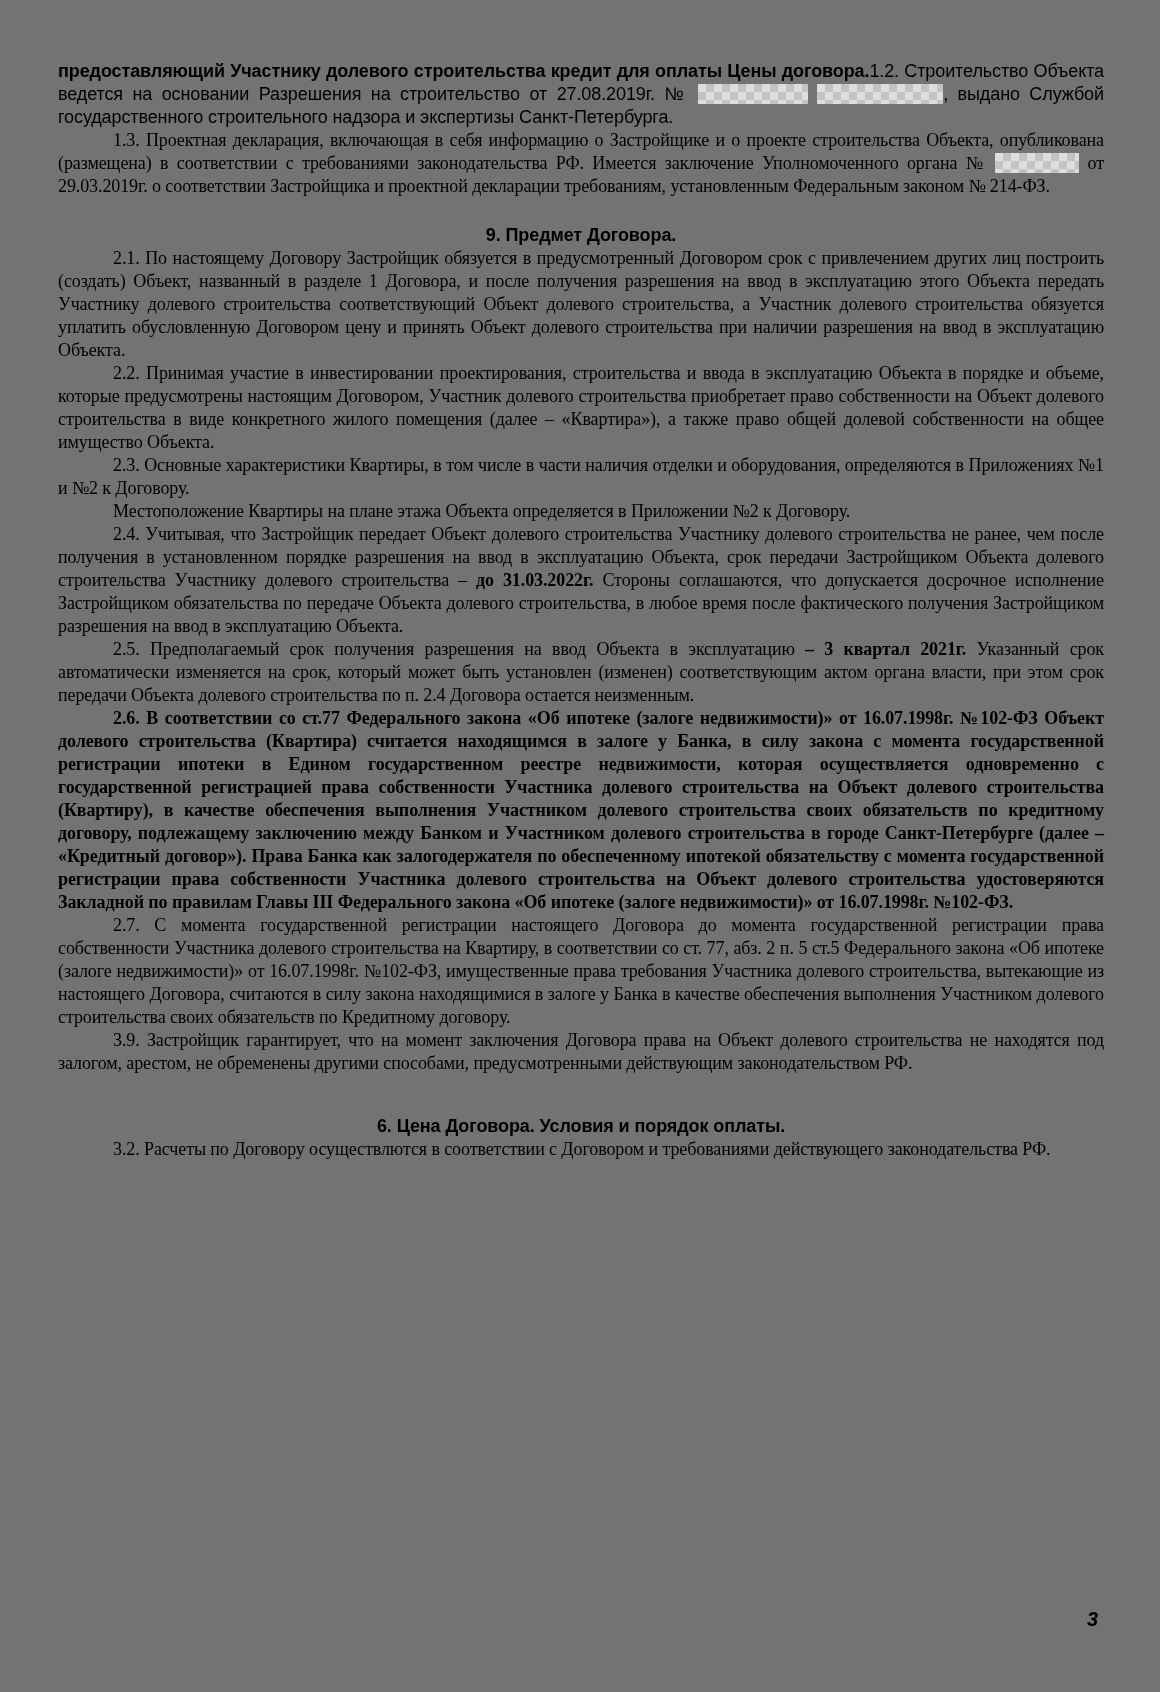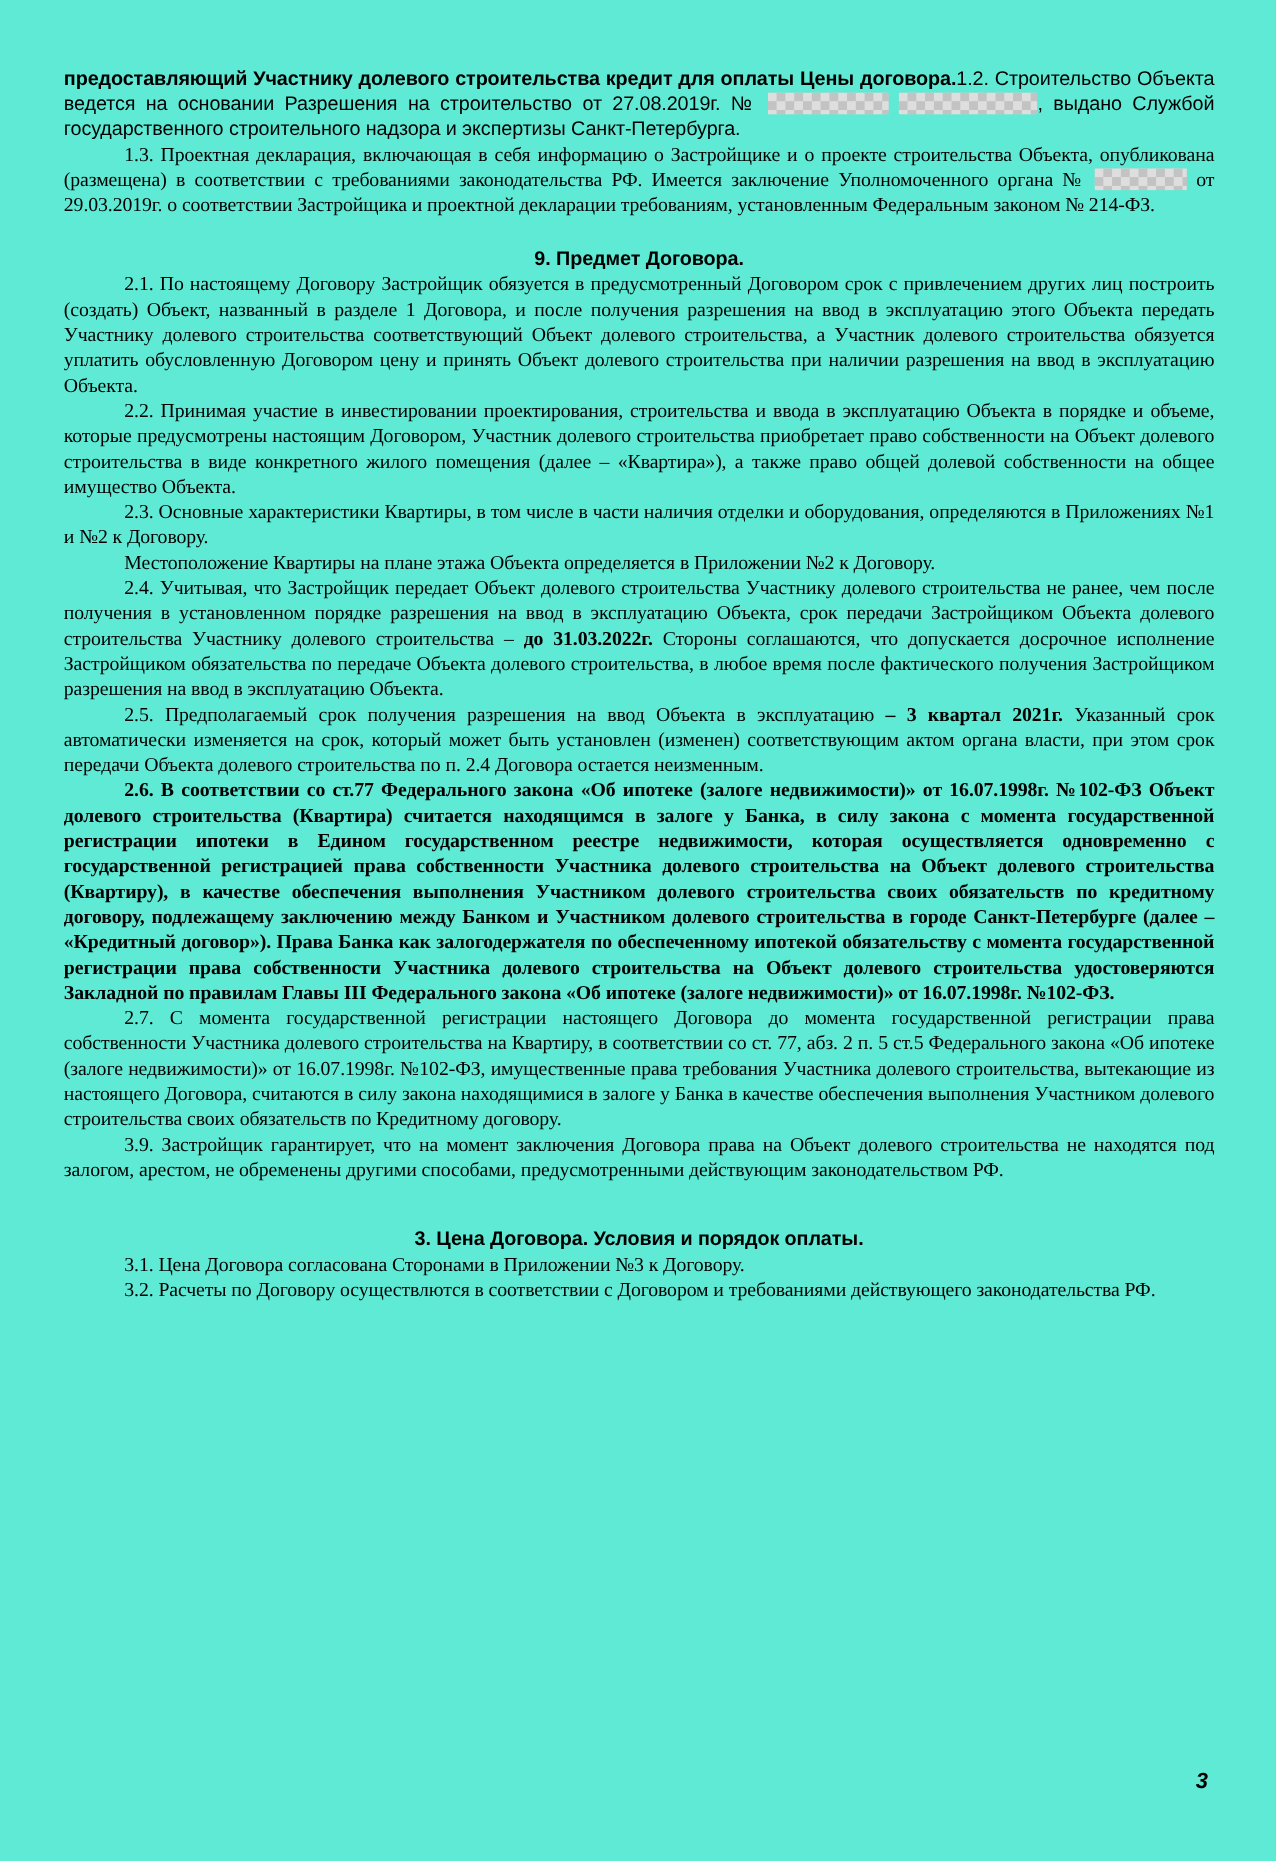--- a/index.html
+++ b/index.html
@@ -1,20 +1,20 @@
 <!DOCTYPE html>
 <html><head>
 <meta charset="utf-8">
 <style>
   html,body{margin:0;padding:0;background:#ffffff;}
   .page{
     position:relative;
     width:1160px;
     height:1692px;
-    background:#5eead4;
+    background:#737373;
     color:#000000;
     font-family:"Liberation Sans","DejaVu Sans",sans-serif;
     font-size:18px;
     line-height:23px;
     letter-spacing:-0.1px;
     overflow:hidden;
   }
   .doc-body{
     position:absolute;
     left:58px;
@@ -58,18 +58,17 @@
       <div class="heading" style="margin-top: 26px;"><span class="bold">9. Предмет Договора.</span></div>
       <div class="para indent"><span>2.1. По настоящему Договору Застройщик обязуется в предусмотренный Договором срок с привлечением других лиц построить (создать) Объект, названный в разделе 1 Договора, и после получения разрешения на ввод в эксплуатацию этого Объекта передать Участнику долевого строительства соответствующий Объект долевого строительства, а Участник долевого строительства обязуется уплатить обусловленную Договором цену и принять Объект долевого строительства при наличии разрешения на ввод в эксплуатацию Объекта.</span></div>
       <div class="para indent"><span>2.2. Принимая участие в инвестировании проектирования, строительства и ввода в эксплуатацию Объекта в порядке и объеме, которые предусмотрены настоящим Договором, Участник долевого строительства приобретает право собственности на Объект долевого строительства в виде конкретного жилого помещения (далее – «Квартира»), а также право общей долевой собственности на общее имущество Объекта.</span></div>
       <div class="para indent"><span>2.3. Основные характеристики Квартиры, в том числе в части наличия отделки и оборудования, определяются в Приложениях №1 и №2 к Договору.</span></div>
       <div class="para indent"><span>Местоположение Квартиры на плане этажа Объекта определяется в Приложении №2 к Договору.</span></div>
       <div class="para indent"><span>2.4. Учитывая, что Застройщик передает Объект долевого строительства Участнику долевого строительства не ранее, чем после получения в установленном порядке разрешения на ввод в эксплуатацию Объекта, срок передачи Застройщиком Объекта долевого строительства Участнику долевого строительства – </span><span class="bold">до 31.03.2022г.</span><span> Стороны соглашаются, что допускается досрочное исполнение Застройщиком обязательства по передаче Объекта долевого строительства, в любое время после фактического получения Застройщиком разрешения на ввод в эксплуатацию Объекта.</span></div>
       <div class="para indent"><span>2.5. Предполагаемый срок получения разрешения на ввод Объекта в эксплуатацию </span><span class="bold">– 3 квартал 2021г.</span><span> Указанный срок автоматически изменяется на срок, который может быть установлен (изменен) соответствующим актом органа власти, при этом срок передачи Объекта долевого строительства по п. 2.4 Договора остается неизменным.</span></div>
       <div class="para indent"><span class="bold">2.6. В соответствии со ст.77 Федерального закона «Об ипотеке (залоге недвижимости)» от 16.07.1998г. №102-ФЗ Объект долевого строительства (Квартира) считается находящимся в залоге у Банка, в силу закона с момента государственной регистрации ипотеки в Едином государственном реестре недвижимости, которая осуществляется одновременно с государственной регистрацией права собственности Участника долевого строительства на Объект долевого строительства (Квартиру), в качестве обеспечения выполнения Участником долевого строительства своих обязательств по кредитному договору, подлежащему заключению между Банком и Участником долевого строительства в городе Санкт-Петербурге (далее – «Кредитный договор»). Права Банка как залогодержателя по обеспеченному ипотекой обязательству с момента государственной регистрации права собственности Участника долевого строительства на Объект долевого строительства удостоверяются Закладной по правилам Главы III Федерального закона «Об ипотеке (залоге недвижимости)» от 16.07.1998г. №102-ФЗ.</span></div>
       <div class="para indent"><span>2.7. С момента государственной регистрации настоящего Договора до момента государственной регистрации права собственности Участника долевого строительства на Квартиру, в соответствии со ст. 77, абз. 2 п. 5 ст.5 Федерального закона «Об ипотеке (залоге недвижимости)» от 16.07.1998г. №102-ФЗ, имущественные права требования Участника долевого строительства, вытекающие из настоящего Договора, считаются в силу закона находящимися в залоге у Банка в качестве обеспечения выполнения Участником долевого строительства своих обязательств по Кредитному договору.</span></div>
       <div class="para indent"><span>3.9. Застройщик гарантирует, что на момент заключения Договора права на Объект долевого строительства не находятся под залогом, арестом, не обременены другими способами, предусмотренными действующим законодательством РФ.</span></div>
-      <div class="heading" style="margin-top: 40px;"><span class="bold">3. Цена Договора. Условия и порядок оплаты.</span></div>
-      <div class="para indent"><span>3.1. Цена Договора согласована Сторонами в Приложении №3 к Договору.</span></div>
+      <div class="heading" style="margin-top: 40px;"><span class="bold">6. Цена Договора. Условия и порядок оплаты.</span></div>
       <div class="para indent"><span>3.2. Расчеты по Договору осуществлются в соответствии с Договором и требованиями действующего законодательства РФ.</span></div>
     </div>
   <div class="page-number">3</div>
 </div>
 
 </body></html>

